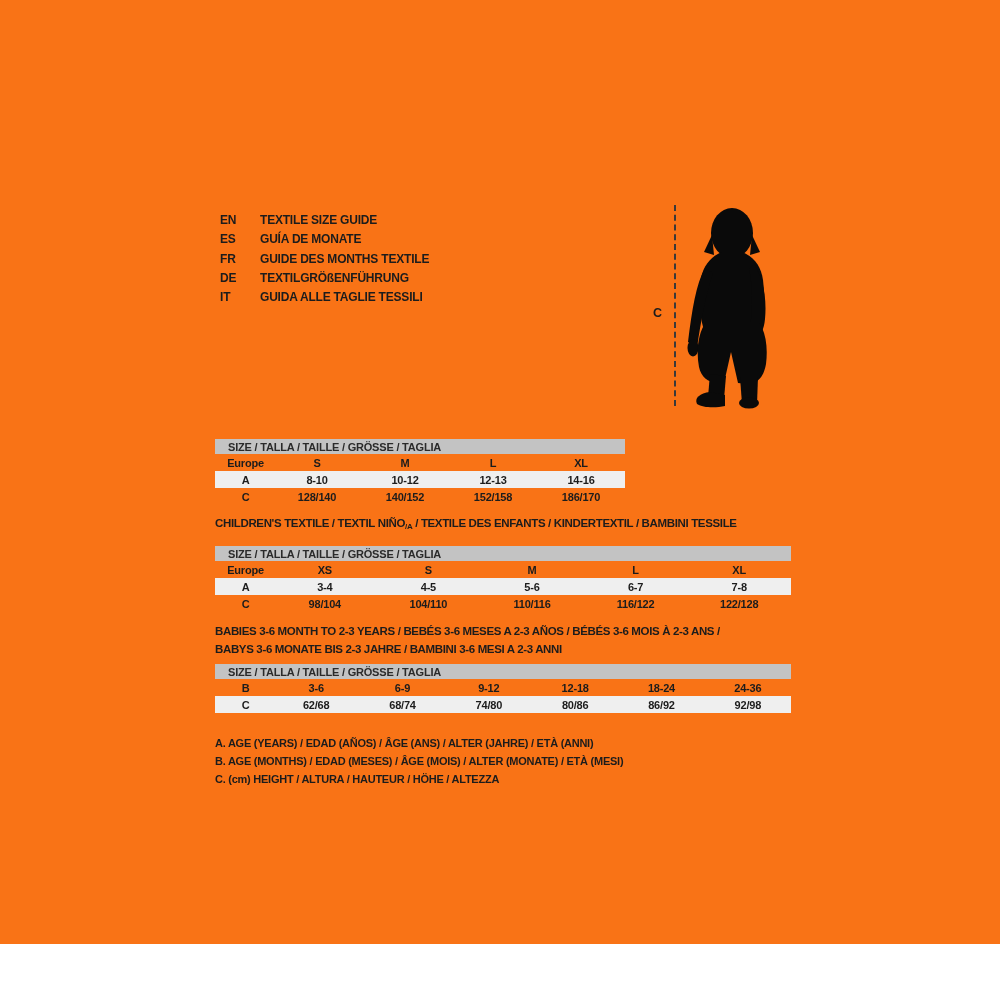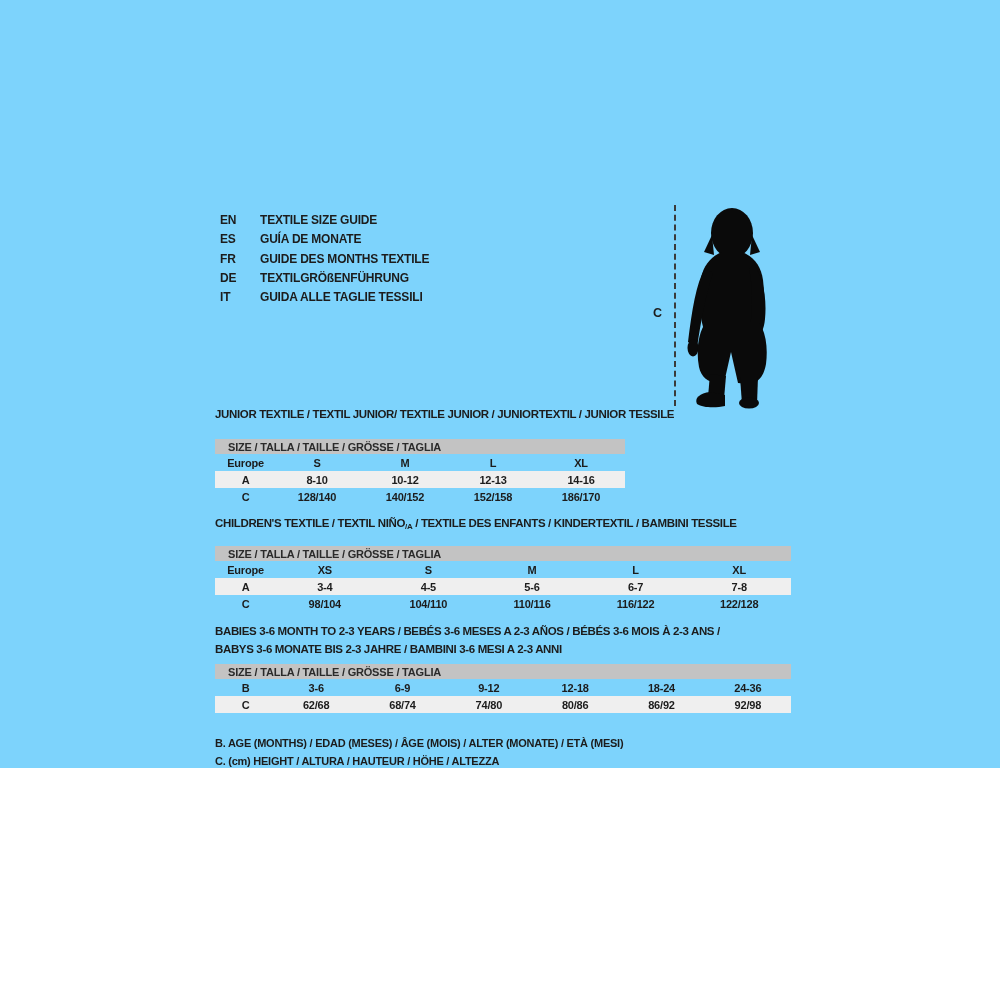--- a/index.html
+++ b/index.html
@@ -1,16 +1,16 @@
 <!DOCTYPE html>
 <html><head>
 <meta charset="utf-8">
 <style>
   html,body{margin:0;padding:0;background:#fff;}
-  .page{position:relative;width:1000px;height:768px;background:#7dd3fc;overflow:hidden;
+  .page{position:relative;width:1000px;height:944px;background:#f97316;overflow:hidden;
         font-family:"Liberation Sans","DejaVu Sans",sans-serif;color:#1c1c1c;
         -webkit-font-smoothing:antialiased;}
 
   
   .langs{position:absolute;left:220px;top:211px;}
   .lang-row{display:flex;line-height:19.3px;font-weight:700;font-size:12px;letter-spacing:-0.2px;}
   .lang-code{width:40px;}
   .lang-label{white-space:nowrap;}
 
   
@@ -78,21 +78,20 @@
       <ellipse cx="9" cy="142" rx="5.5" ry="8.5"></ellipse>
       <path d="M70 58 C79 71 83 92 81 113 C80 123 77 129 73 132 L65 127 C69 107 69 80 65 63 Z"></path>
       <path d="M22 116 C14 127 12 145 15 161 C17 171 24 176 33 177 L40 177 L47 146 L54 177 L64 178 C74 178 80 170 82 158 C84 142 82 127 75 116 Z"></path>
       <path d="M26 168 L24 191 L40 193 L42 170 Z"></path>
       <path d="M26 186 C16 187 10 192 13 198 C19 202 32 202 41 200 L41 189 Z"></path>
       <path d="M56 171 L58 198 L73 198 L74 171 Z"></path>
       <ellipse cx="65" cy="197" rx="10" ry="5.5"></ellipse>
     </g>
   </svg>
 
-  <h2 class="tbl-title" style="left:215px;top:405px;">JUNIOR TEXTILE / TEXTIL JUNIOR/ TEXTILE JUNIOR / JUNIORTEXTIL / JUNIOR TESSILE</h2>
   <table class="size-table" style="left:215px;top:439px;width:410px;">
     <colgroup>
         <col style="width:58px">
         <col>
         <col>
         <col>
         <col>
       </colgroup>
     <tbody>
         <tr>
@@ -196,17 +195,18 @@
       <td>68/74</td>
       <td>74/80</td>
       <td>80/86</td>
       <td>86/92</td>
       <td>92/98</td>
     </tr>
   </tbody>
     </table>
 
   <div class="footnotes">
+    <div class="footnote">A. AGE (YEARS) / EDAD (AÑOS) / ÂGE (ANS) / ALTER (JAHRE) / ETÀ (ANNI)</div>
     <div class="footnote">B. AGE (MONTHS) / EDAD (MESES) / ÂGE (MOIS) / ALTER (MONATE) / ETÀ (MESI)</div>
     <div class="footnote">C. (cm) HEIGHT / ALTURA / HAUTEUR / HÖHE / ALTEZZA</div>
   </div>
 
 </div>
 
 </body></html>

